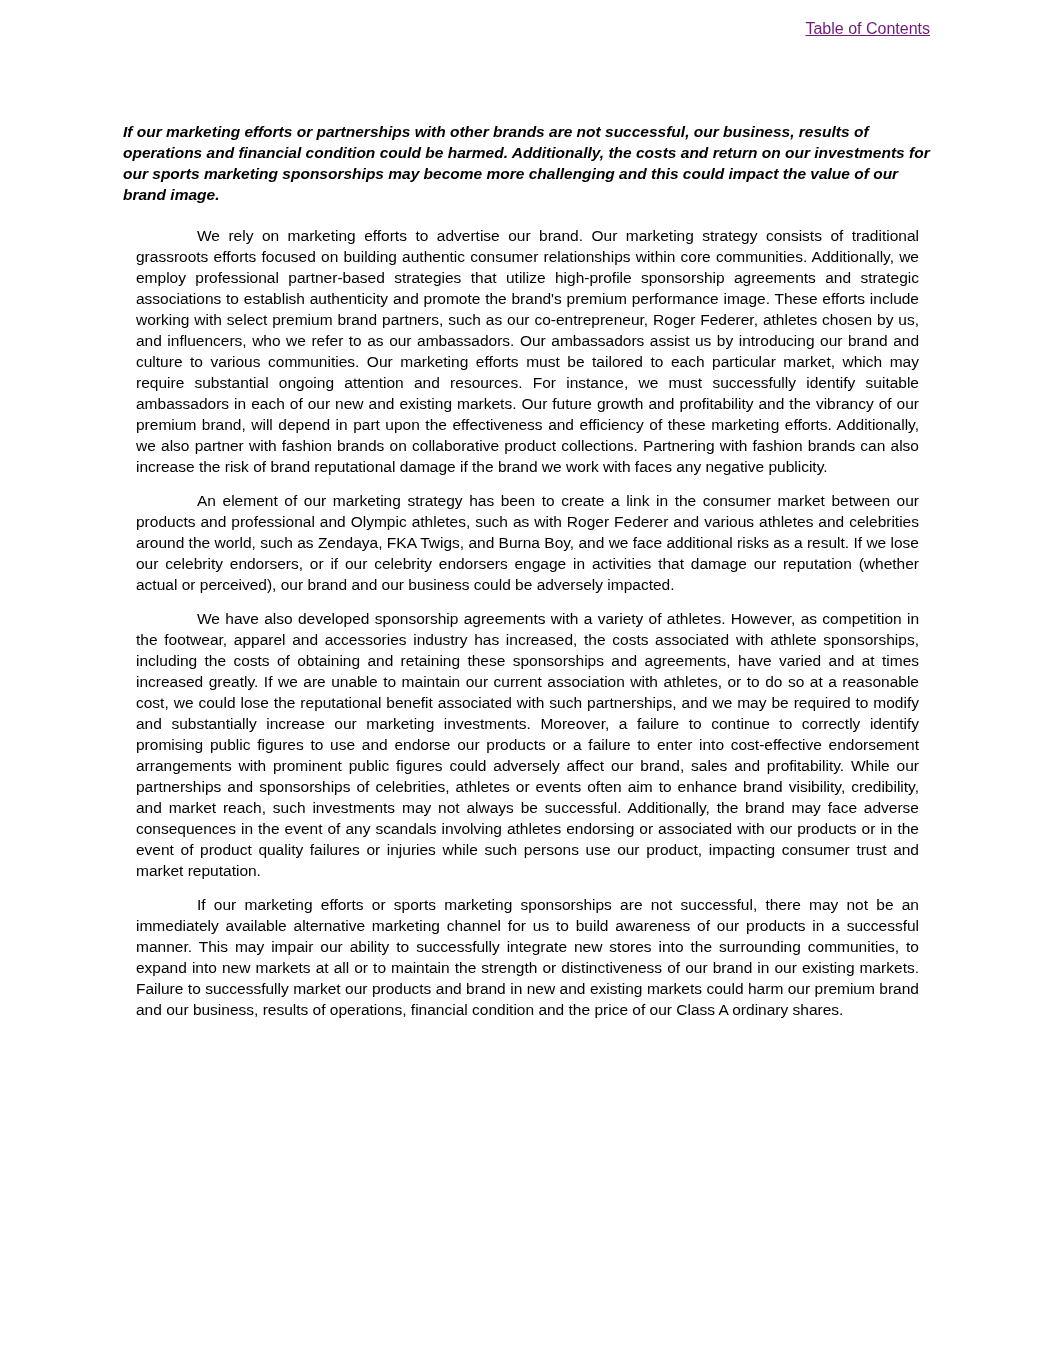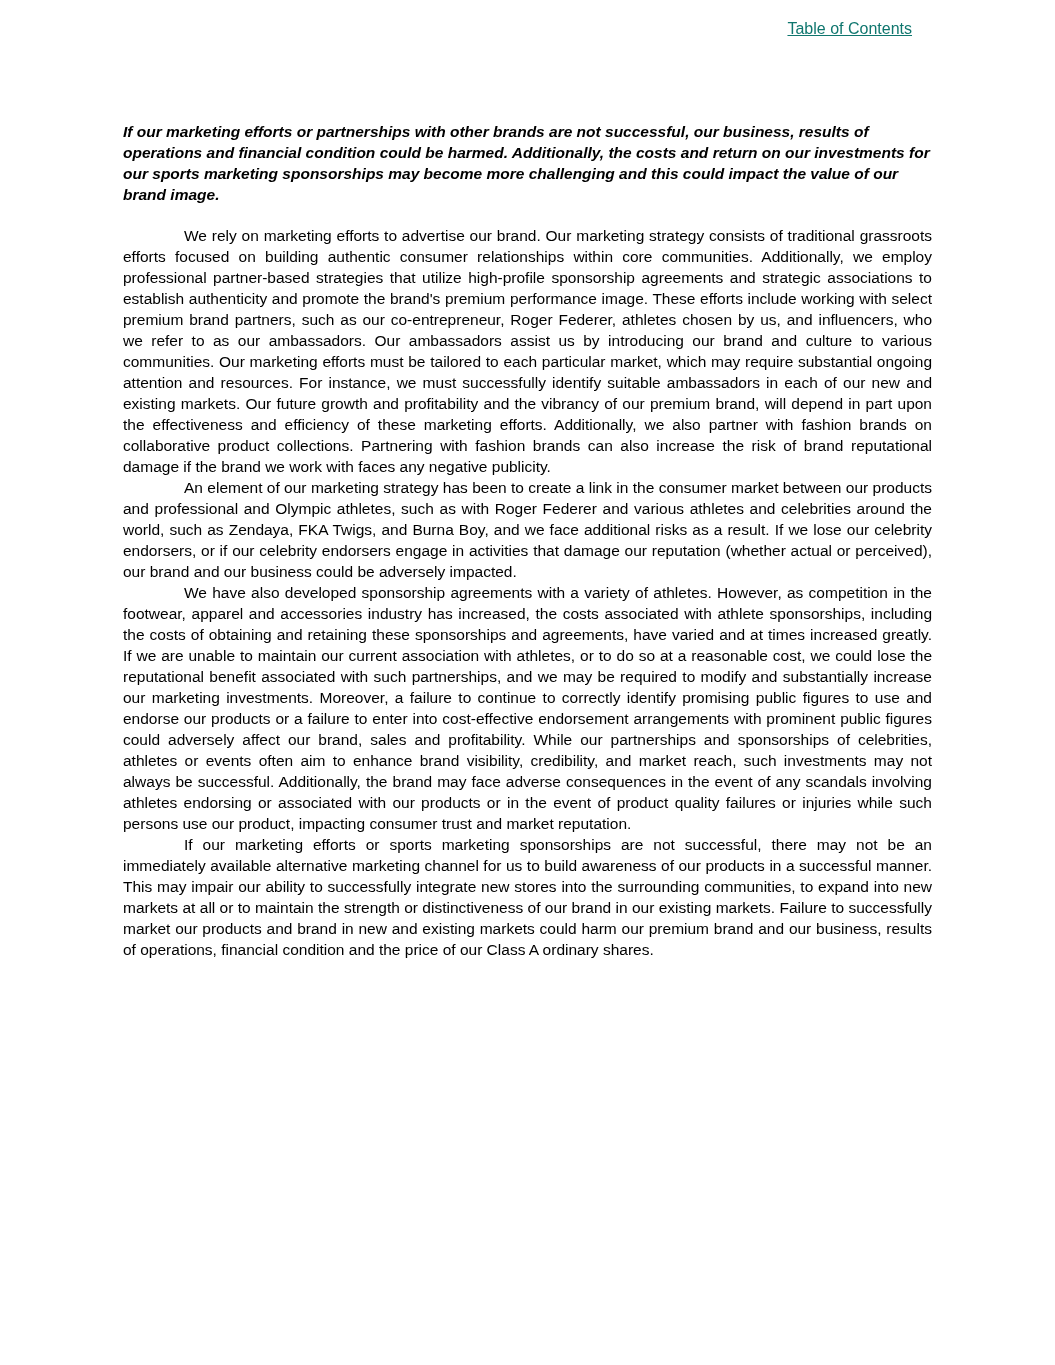--- a/index.html
+++ b/index.html
@@ -12,44 +12,44 @@
     width: 1055px;
     height: 1365px;
     background: #ffffff;
     font-family: "Liberation Sans", sans-serif;
     color: #000000;
     overflow: hidden;
   }
   .toc-link {
     position: absolute;
     top: 19px;
-    right: 143px;
+    right: 125px;
     font-size: 16px;
     line-height: 20px;
-    color: #0f766e;
+    color: #701a75;
     text-decoration: underline;
     cursor: pointer;
     white-space: nowrap;
   }
   .content {
     position: absolute;
     left: 123px;
     top: 121px;
     width: 809px;
   }
   .risk-heading {
     margin: 0 0 20px 0;
     font-size: 15.5px;
     line-height: 21px;
     font-weight: bold;
     font-style: italic;
     text-align: left;
   }
   .body-paragraph {
-    margin: 0;
+    margin: 13px;
     font-size: 15.5px;
     line-height: 21px;
     text-align: justify;
     text-indent: 61px;
   }
 </style>
 </head>
 <body>
 
 <div class="page">

